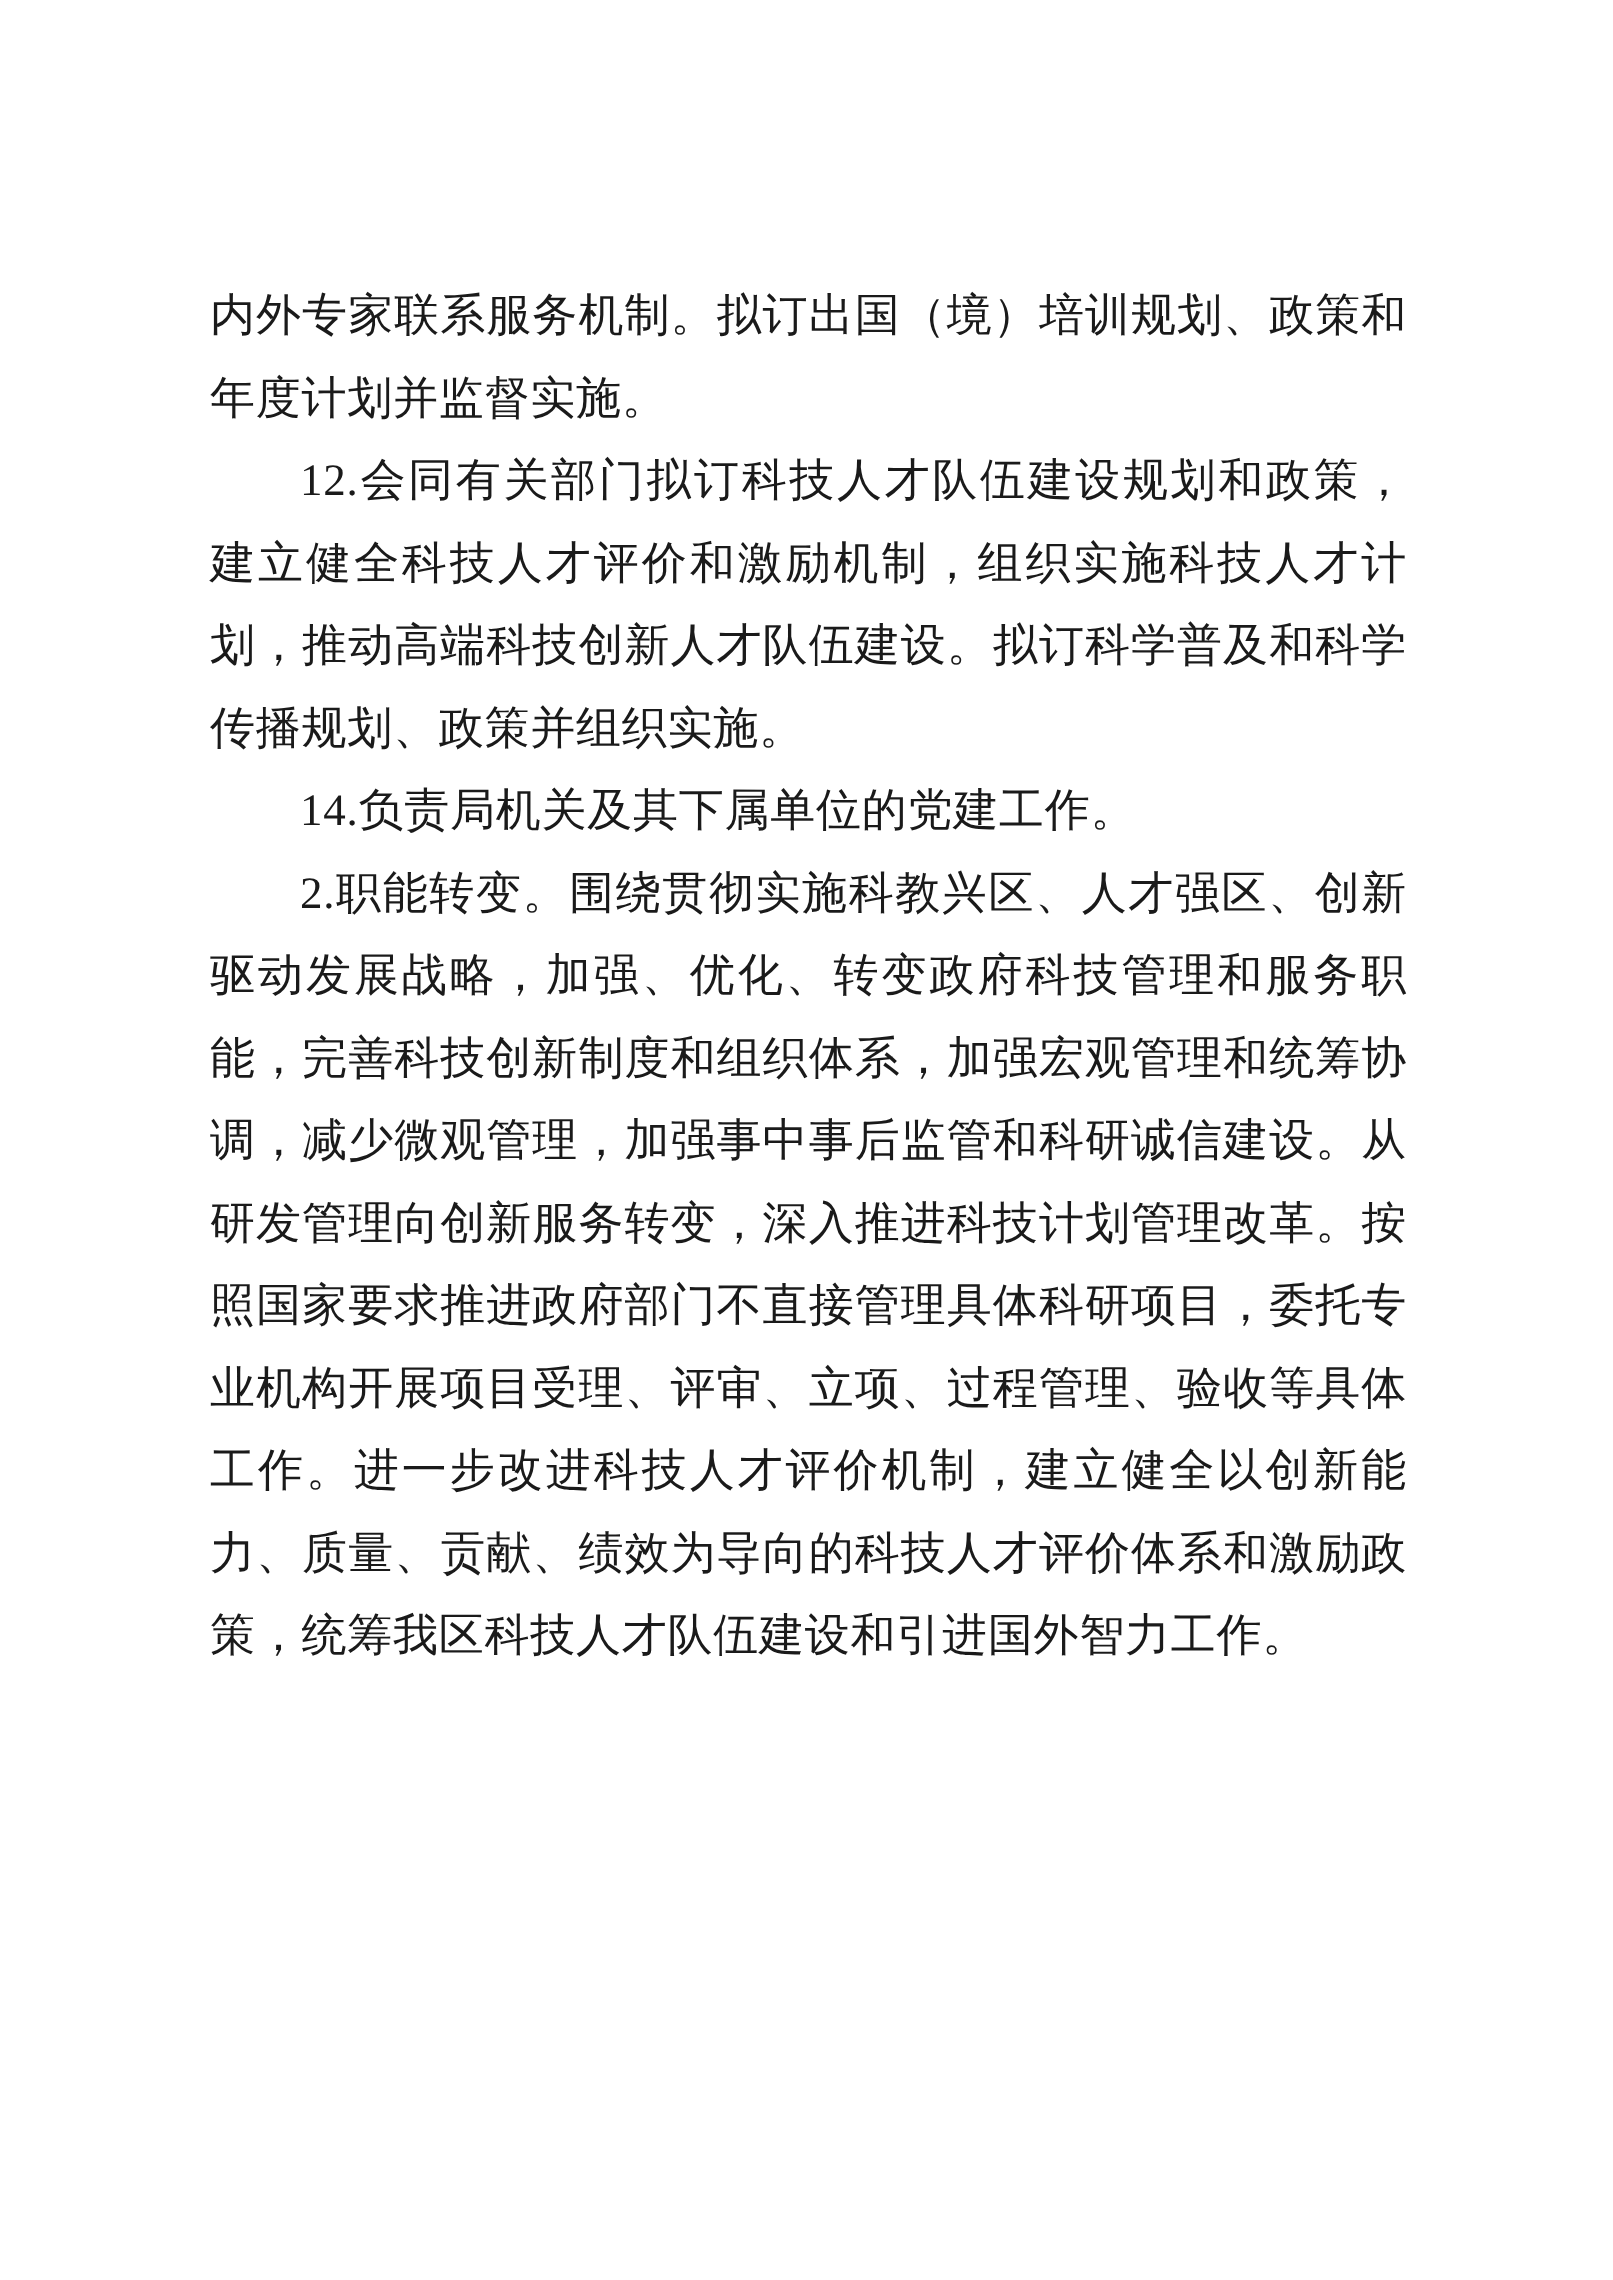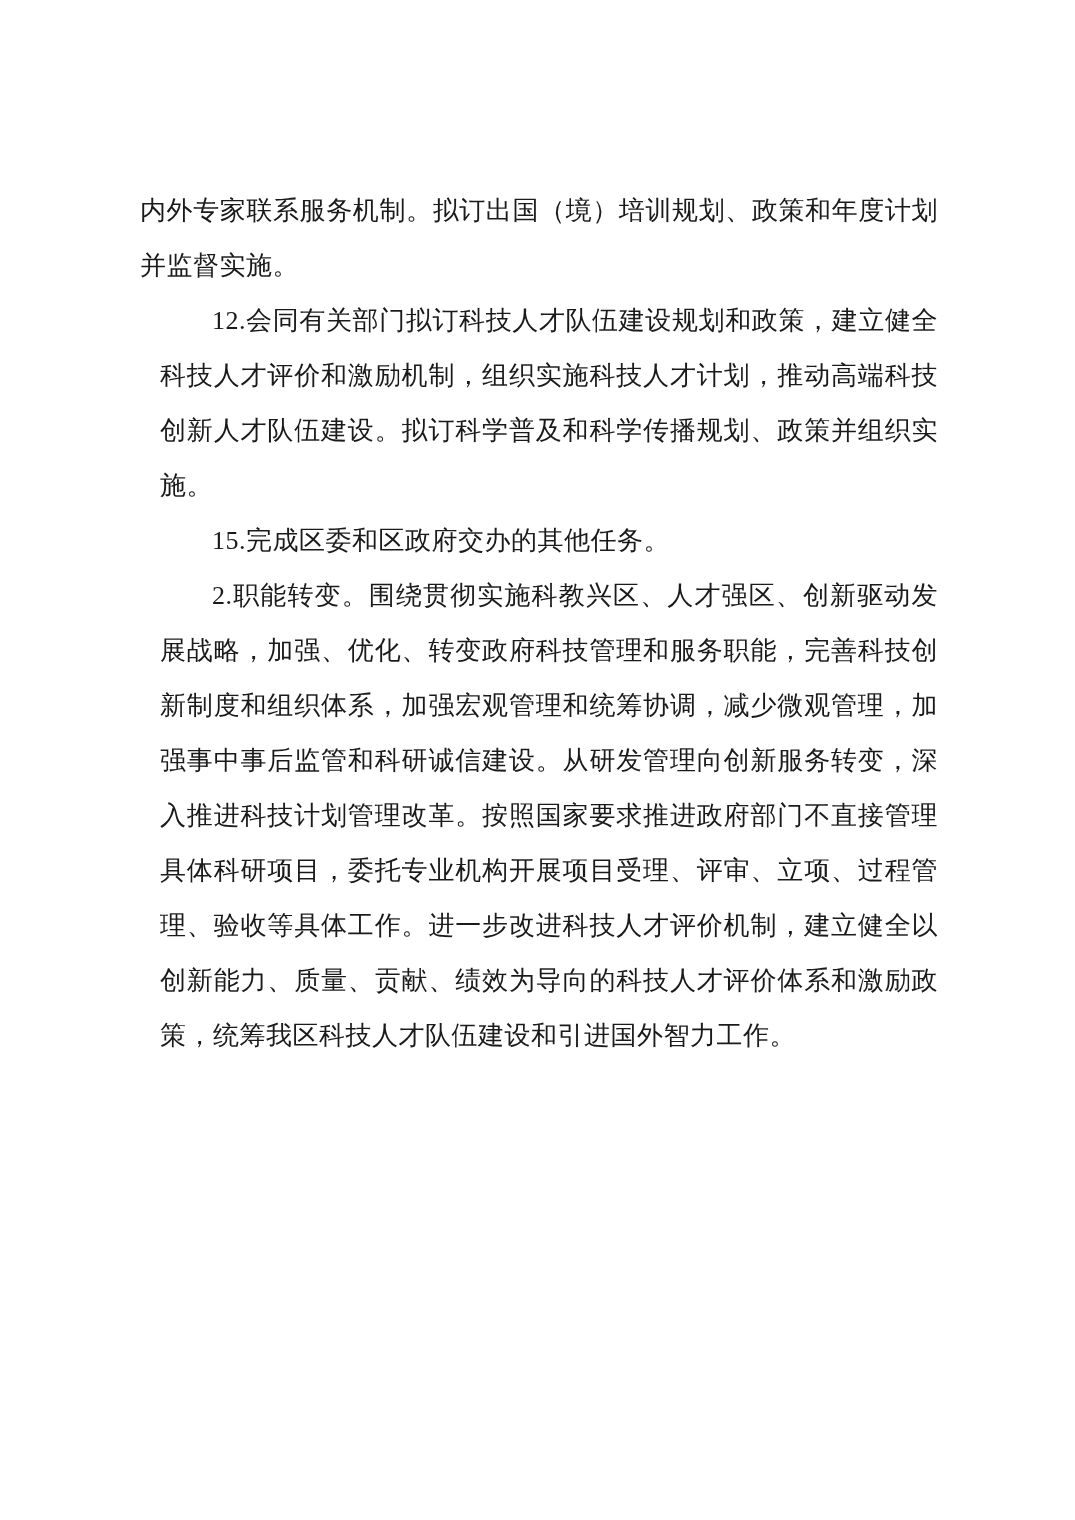--- a/index.html
+++ b/index.html
@@ -12,41 +12,40 @@
     width: 1075px;
     height: 1520px;
     margin: 0 auto;
     background: #ffffff;
     box-sizing: border-box;
     padding: 183px 137px 0 140px;
     overflow: hidden;
   }
   .doc-body {
     font-family: "Liberation Serif", "DejaVu Serif", serif;
-    font-size: 26px;
+    font-size: 30px;
     line-height: 55px;
     color: #1a1a1a;
     text-align: justify;
     text-justify: inter-ideograph;
     letter-spacing: 0.5px;
   }
   .para {
     margin: 0;
     padding: 0;
     word-break: break-all;
     overflow-wrap: break-word;
   }
   .para.indent {
     text-indent: 2em;
-    margin-left: 20px;
   }
 </style>
 </head>
 <body>
 
 <div class="page">
   <div class="doc-body">
     <p class="para">内外专家联系服务机制。拟订出国（境）培训规划、政策和年度计划并监督实施。</p>
     <p class="para indent">12.会同有关部门拟订科技人才队伍建设规划和政策，建立健全科技人才评价和激励机制，组织实施科技人才计划，推动高端科技创新人才队伍建设。拟订科学普及和科学传播规划、政策并组织实施。</p>
-    <p class="para indent">15.完成区委和区政府交办的其他任务。</p>
+    <p class="para indent">14.负责局机关及其下属单位的党建工作。</p>
     <p class="para indent">2.职能转变。围绕贯彻实施科教兴区、人才强区、创新驱动发展战略，加强、优化、转变政府科技管理和服务职能，完善科技创新制度和组织体系，加强宏观管理和统筹协调，减少微观管理，加强事中事后监管和科研诚信建设。从研发管理向创新服务转变，深入推进科技计划管理改革。按照国家要求推进政府部门不直接管理具体科研项目，委托专业机构开展项目受理、评审、立项、过程管理、验收等具体工作。进一步改进科技人才评价机制，建立健全以创新能力、质量、贡献、绩效为导向的科技人才评价体系和激励政策，统筹我区科技人才队伍建设和引进国外智力工作。</p>
   </div>
 </div>
 
 </body></html>

